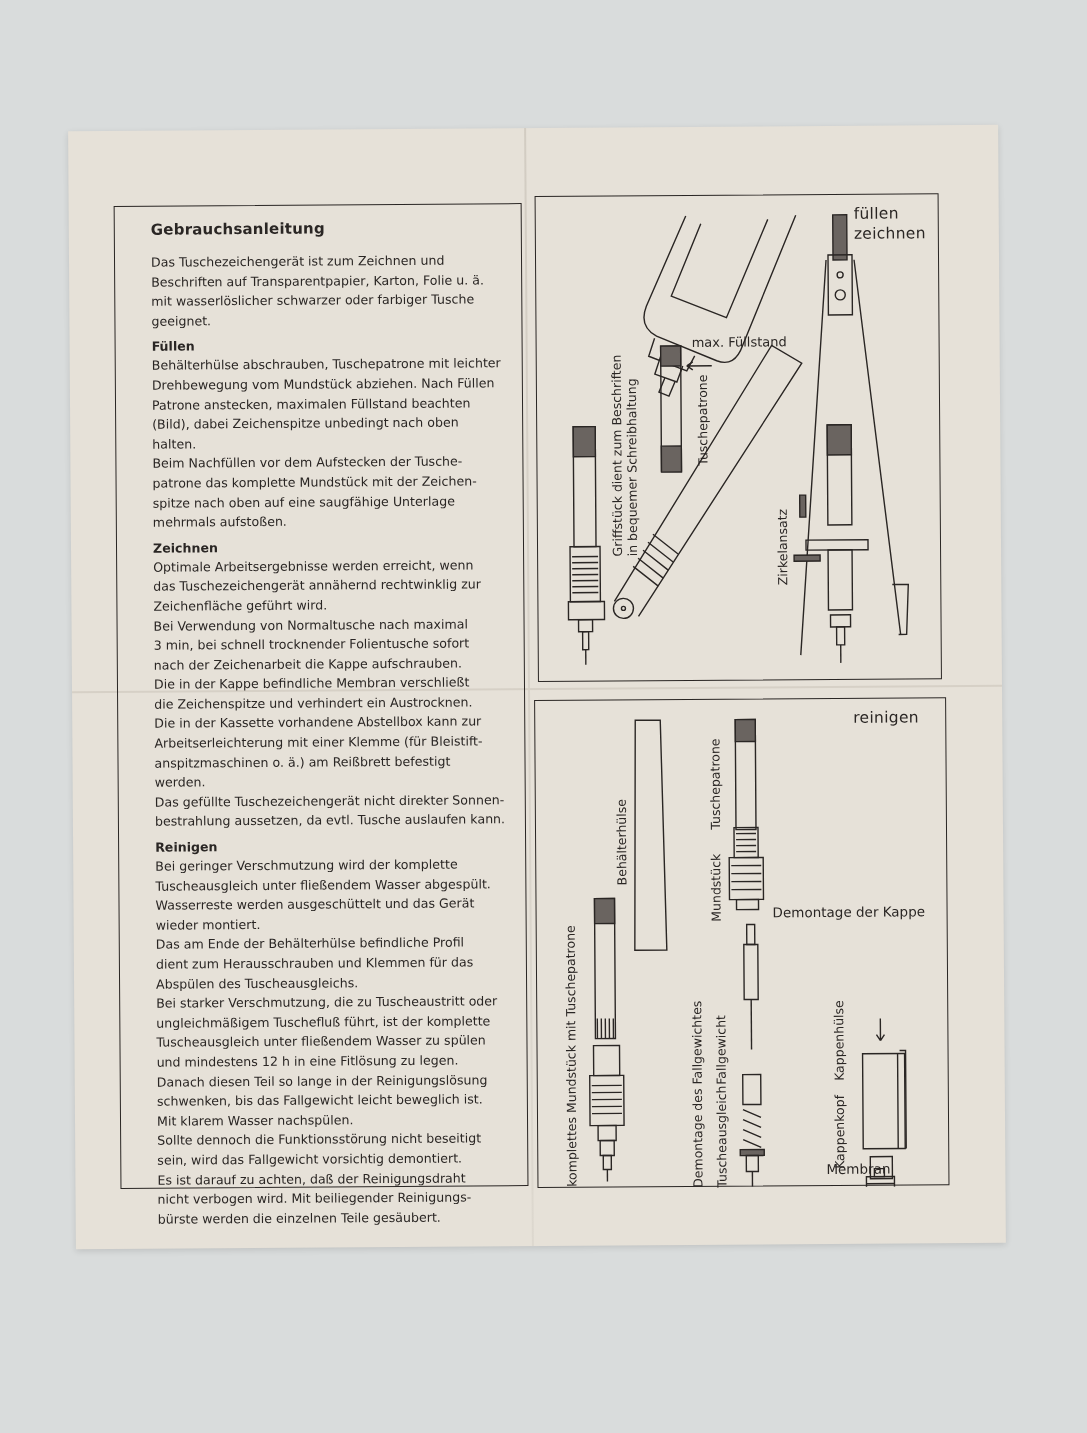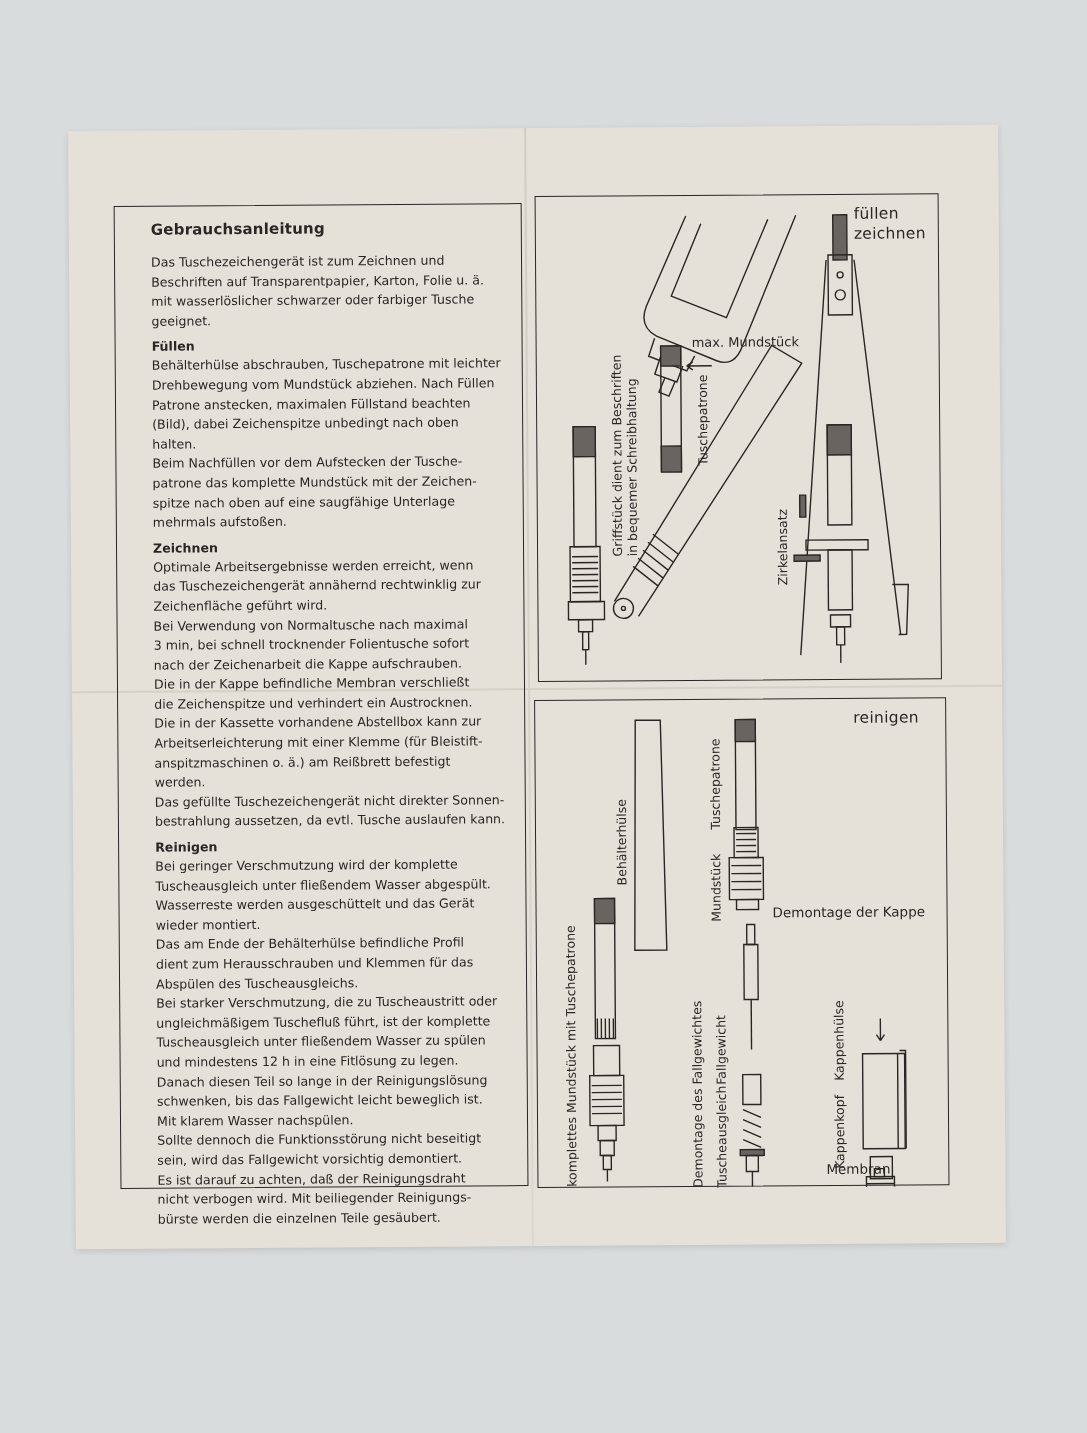--- a/index.html
+++ b/index.html
@@ -157,21 +157,21 @@
         <rect x="292" y="420" width="20" height="12"></rect>
         <rect x="298" y="432" width="8" height="18"></rect>
         <path d="M302 450 v18"></path>
         <rect x="262" y="300" width="6" height="22" fill="#6a6460"></rect>
         <rect x="256" y="360" width="26" height="6" fill="#6a6460"></rect>
         <path d="M354 390 L370 390 L368 440 L360 440"></path>
       </g>
     </svg>
     <div class="lbl big" style="left:318px; top:10px;">füllen</div>
     <div class="lbl big" style="left:318px; top:30px;">zeichnen</div>
-    <div class="lbl" style="left:155px; top:139px; font-size:13px;">max. Mundstück</div>
+    <div class="lbl" style="left:155px; top:139px; font-size:13px;">max. Füllstand</div>
     <div class="vlbl" style="left:158px; top:270px;">Tuschepatrone</div>
     <div class="vlbl" style="left:72px; top:360px;">Griffstück dient zum Beschriften</div>
     <div class="vlbl" style="left:87px; top:360px;">in bequemer Schreibhaltung</div>
     <div class="vlbl" style="left:237px; top:390px;">Zirkelansatz</div>
   </div>
 
   <div class="panel bottom">
     <svg class="ill" width="412" height="488" viewBox="0 0 412 488" fill="none" stroke="#2a2624" stroke-width="1.4">
 
       <g>

